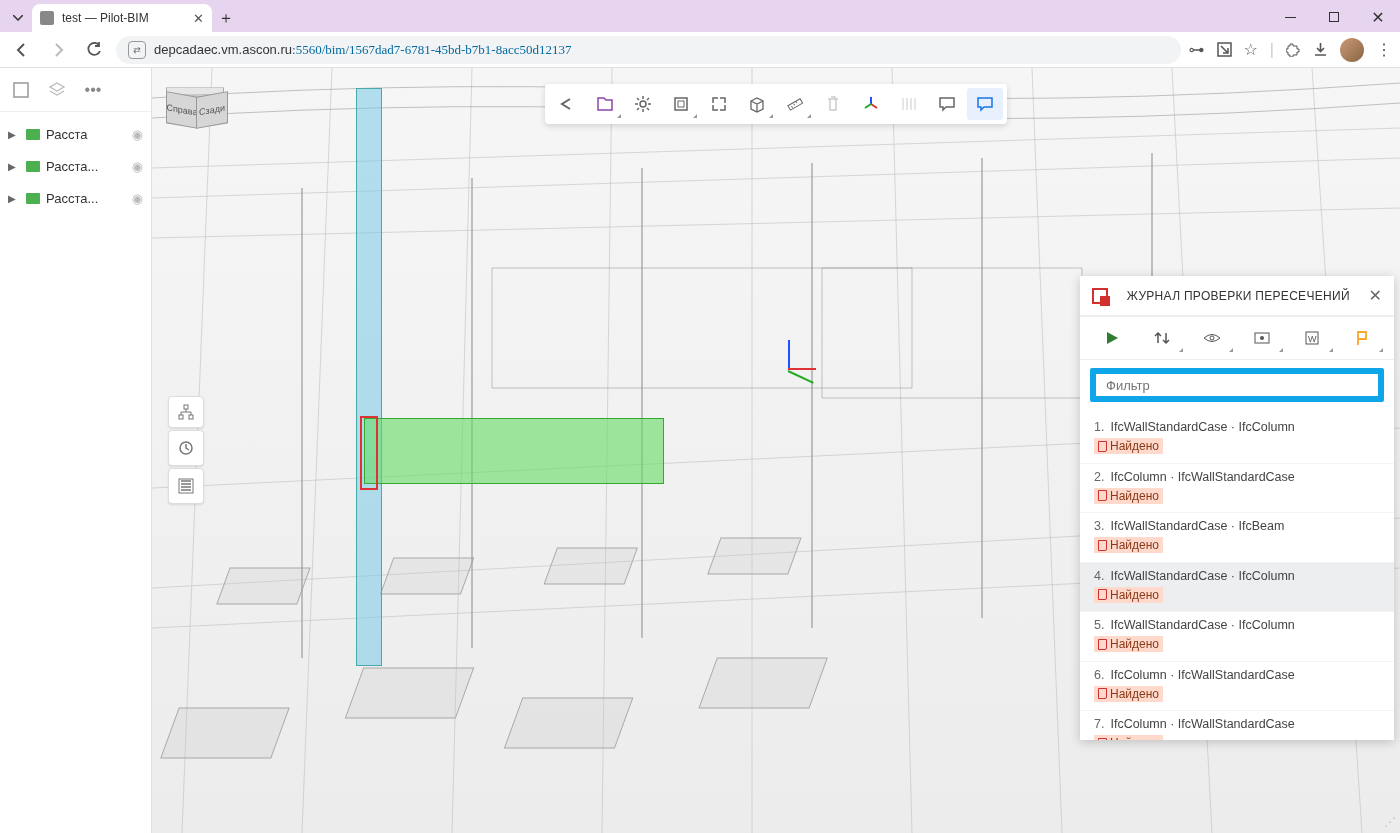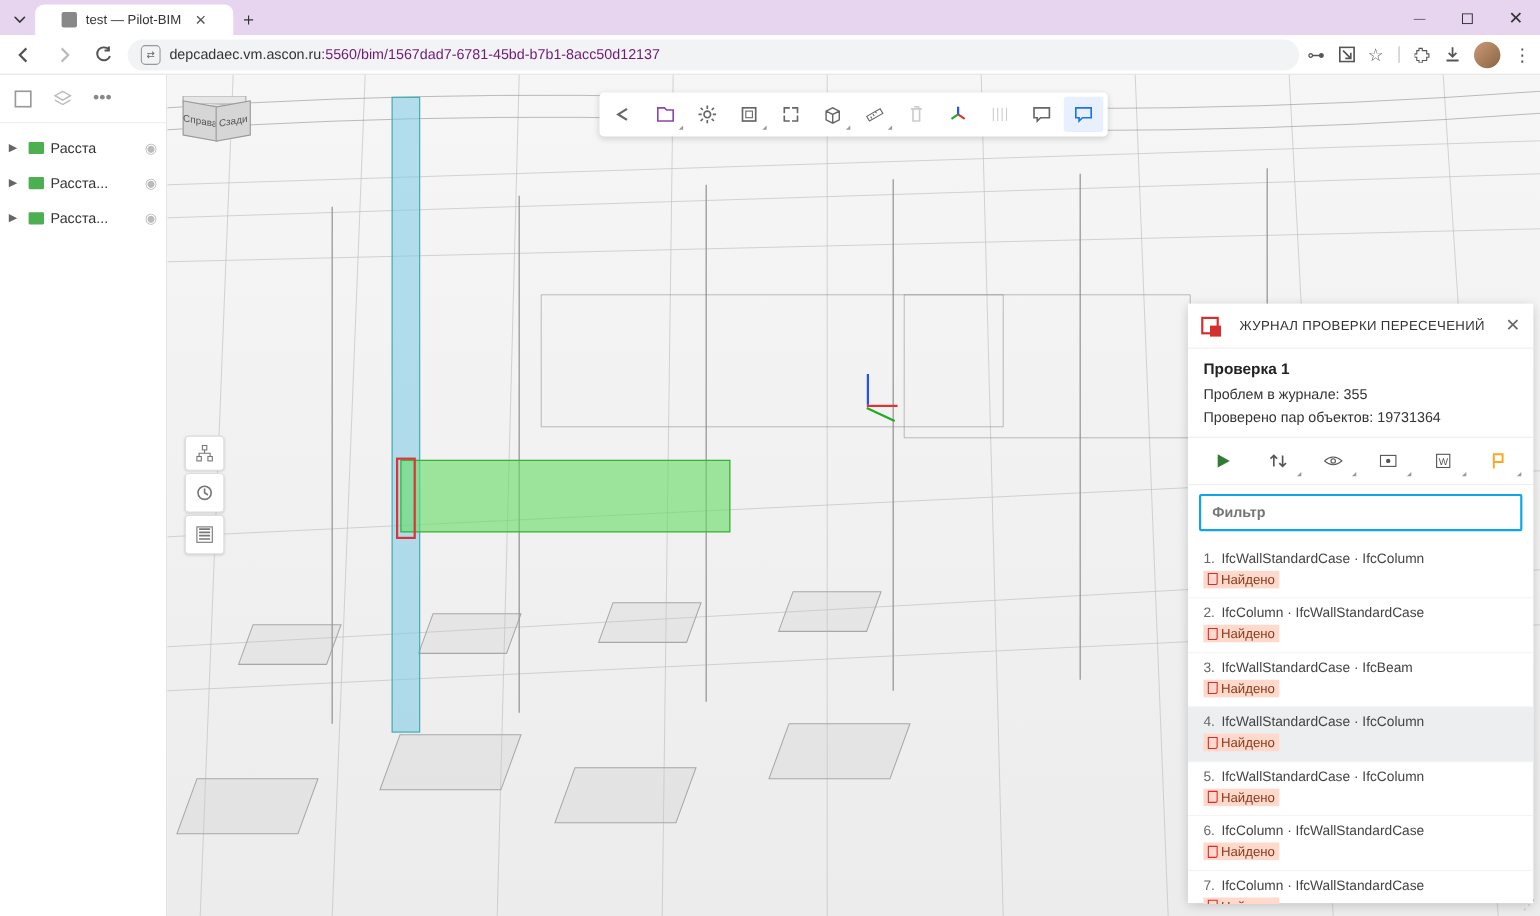--- a/index.html
+++ b/index.html
@@ -1,35 +1,35 @@
 <!DOCTYPE html>
 <html><head>
 <meta charset="utf-8">
 <style>
 * { margin: 0; padding: 0; box-sizing: border-box; font-family: -apple-system, BlinkMacSystemFont, "Segoe UI", Arial, sans-serif; }
 body { width: 1400px; height: 833px; overflow: hidden; background: #fff; }
 
 
 .tab-strip { height: 32px; background: #e7d5ef; display: flex; align-items: flex-end; padding-left: 4px; padding-top: 4px; }
 .tab-strip .dropdown { width: 28px; height: 28px; display: flex; align-items: center; justify-content: center; color: #333; }
-.tab { background: #fff; height: 28px; border-radius: 8px 8px 0 0; display: flex; align-items: center; padding: 0 24px; min-width: 180px; gap: 8px; position: relative; }
+.tab { background: #fff; height: 28px; border-radius: 8px 8px 0 0; display: flex; align-items: center; padding: 0 8px; min-width: 180px; gap: 8px; position: relative; }
 .tab .favicon { width: 14px; height: 14px; background: #888; border-radius: 2px; }
 .tab .title { font-size: 12px; color: #333; flex: 1; }
 .tab .close { font-size: 13px; color: #555; cursor: pointer; }
 .newtab { width: 28px; height: 28px; display: flex; align-items: center; justify-content: center; color: #333; }
 .window-controls { margin-left: auto; display: flex; }
 .window-controls div { width: 44px; height: 30px; display: flex; align-items: center; justify-content: center; color: #333; }
 
 .addr-bar { height: 36px; background: #fff; border-bottom: 1px solid #e0e0e0; display: flex; align-items: center; padding: 0 8px; gap: 8px; }
 .addr-bar .nav-btn { width: 28px; height: 28px; display: flex; align-items: center; justify-content: center; color: #555; border-radius: 50%; }
 .addr-bar .nav-btn.disabled { color: #bbb; }
 .addr-box { flex: 1; height: 28px; background: #f1f3f4; border-radius: 14px; display: flex; align-items: center; padding: 0 12px; gap: 8px; font-size: 13px; color: #333; }
 .addr-box .site-info { width: 18px; height: 18px; border: 1px solid #999; border-radius: 4px; display: flex; align-items: center; justify-content: center; font-size: 9px; color: #666; }
 .addr-url .host { color: #333; }
-.addr-url .path { color: #701a75; }
+.addr-url .path { color: #0369a1; font-family: Liberation Serif, serif; }
 .addr-right { display: flex; gap: 12px; align-items: center; color: #555; }
 .addr-right .avatar { width: 24px; height: 24px; border-radius: 50%; background: linear-gradient(135deg,#c97,#864); }
 
 
 .app { display: flex; height: 765px; position: relative; }
 .sidebar { width: 152px; border-right: 1px solid #e0e0e0; background: #fff; display: flex; flex-direction: column; }
 .sidebar-head { height: 44px; display: flex; align-items: center; gap: 14px; padding: 0 10px; border-bottom: 1px solid #eee; }
 .sidebar-head .ico { width: 22px; height: 22px; display: flex; align-items: center; justify-content: center; color: #888; }
 .tree { padding: 6px 0; }
 .tree-row { display: flex; align-items: center; height: 32px; padding: 0 8px; gap: 6px; font-size: 13px; color: #333; }
@@ -68,21 +68,21 @@
 .clash-head .close { color: #666; cursor: pointer; font-size: 16px; }
 .clash-body { padding: 10px 14px 6px; }
 .clash-body .check-title { font-size: 14px; font-weight: 600; color: #222; margin-bottom: 6px; }
 .clash-body .stat { font-size: 13px; color: #333; line-height: 1.6; }
 .clash-tools { display: flex; padding: 4px 8px; gap: 2px; border-top: 1px solid #eee; border-bottom: 1px solid #eee; }
 .clash-tools .ct { flex:1; height: 34px; display: flex; align-items: center; justify-content: center; color: #555; position: relative; }
 .clash-tools .ct.play svg { fill: #2e7d32; }
 .clash-tools .ct .corner { position:absolute; right:3px; bottom:3px; width:0; height:0; border-left:4px solid transparent; border-bottom:4px solid #999; }
 .clash-tools .ct.flag { color: #f9a825; }
 .clash-filter { padding: 8px 10px; }
-.clash-filter input { width: 100%; height: 34px; padding: 0 10px; font-size: 13px; border: 2px solid #0ea5e9; border-radius: 2px; color: #0369a1; font-weight: bold; }
+.clash-filter input { width: 100%; height: 34px; padding: 0 10px; font-size: 13px; border: 6px solid #0ea5e9; border-radius: 2px; color: #0369a1; }
 .clash-list { overflow-y: auto; max-height: 330px; padding: 4px 0 8px; }
 .clash-item { padding: 6px 14px 8px; font-size: 12.5px; color: #444; border-bottom: 1px solid #f4f4f4; }
 .clash-item.selected { background: #eceef0; }
 .clash-item .row1 { display: flex; gap: 6px; margin-bottom: 4px; }
 .clash-item .num { color: #666; }
 .clash-item .status { display: inline-flex; align-items: center; gap: 3px; background: #ffd9cc; padding: 1px 4px; font-size: 12px; color: #8a3a1a; }
 .clash-item .status .flag { width: 9px; height: 11px; border: 1.5px solid #d32f2f; border-radius: 0 0 2px 0; }
 .clash-list::-webkit-scrollbar { width: 8px; }
 .clash-list::-webkit-scrollbar-thumb { background: #c8c8c8; border-radius: 4px; }
 
@@ -371,25 +371,20 @@
           </svg>
         </div>
     </div>
 
     <div class="clash-panel">
       <div class="clash-head">
         <div class="pi"></div>
         <div class="title">ЖУРНАЛ ПРОВЕРКИ ПЕРЕСЕЧЕНИЙ</div>
         <div class="close">✕</div>
       </div>
-      <div class="clash-body">
-        <div class="check-title">Проверка 1</div>
-        <div class="stat"><span>Проблем в журнале: </span><span>355</span></div>
-        <div class="stat"><span>Проверено пар объектов: </span><span>19731364</span></div>
-      </div>
       <div class="clash-tools">
         <div class="ct play">
             <svg width="14" height="14">
               <path d="M2 1 L13 7 L2 13 Z"></path>
             </svg>
           </div>
         <div class="ct">
             <svg width="16" height="16">
               <path d="M4 13 v-10 M1 6 l3-3 l3 3 M12 3 v10 M9 10 l3 3 l3-3" stroke="#555" fill="none" stroke-width="1.5"></path>
             </svg>

